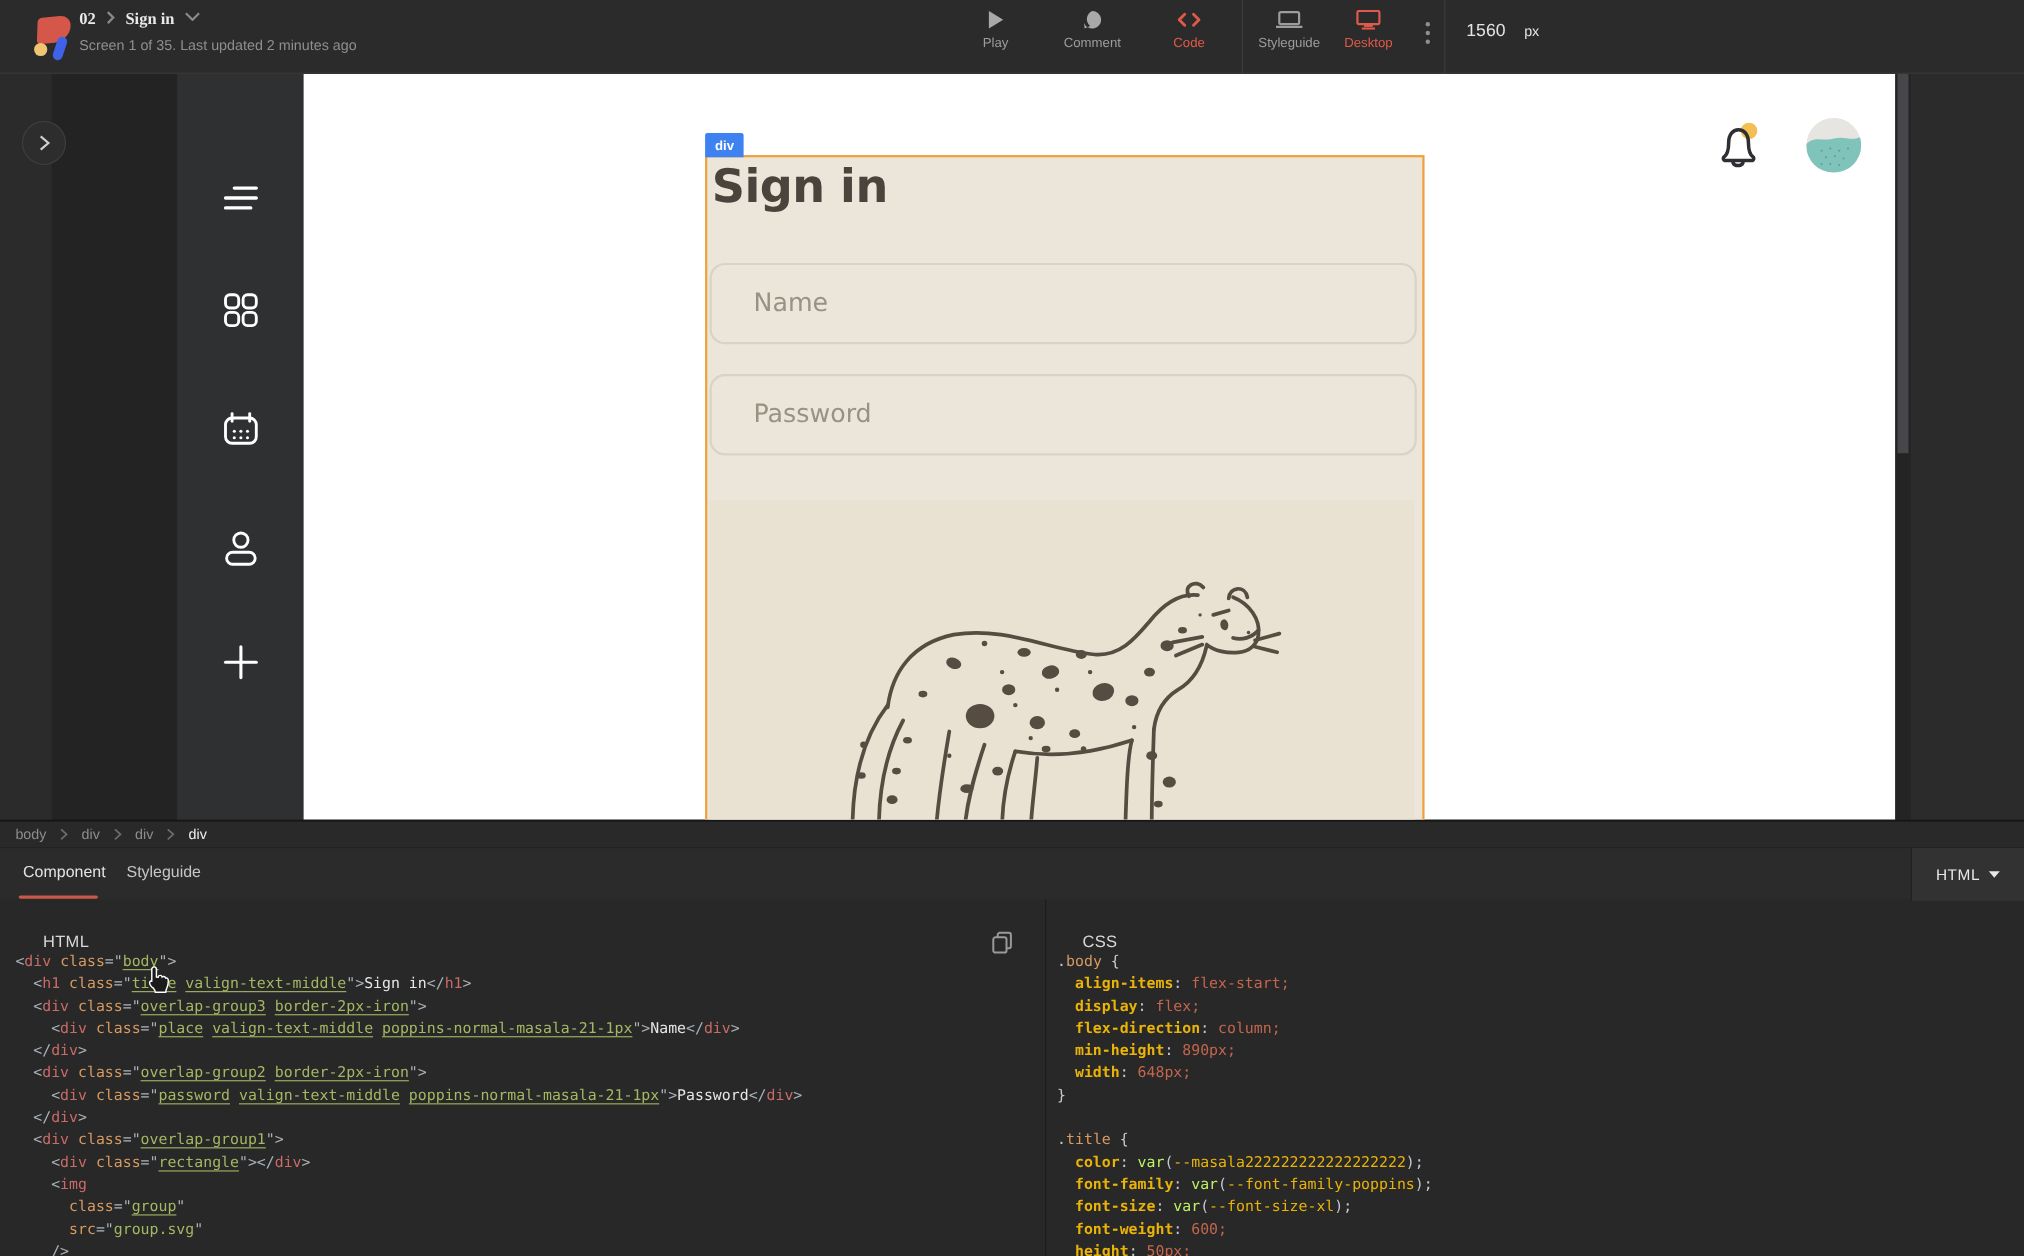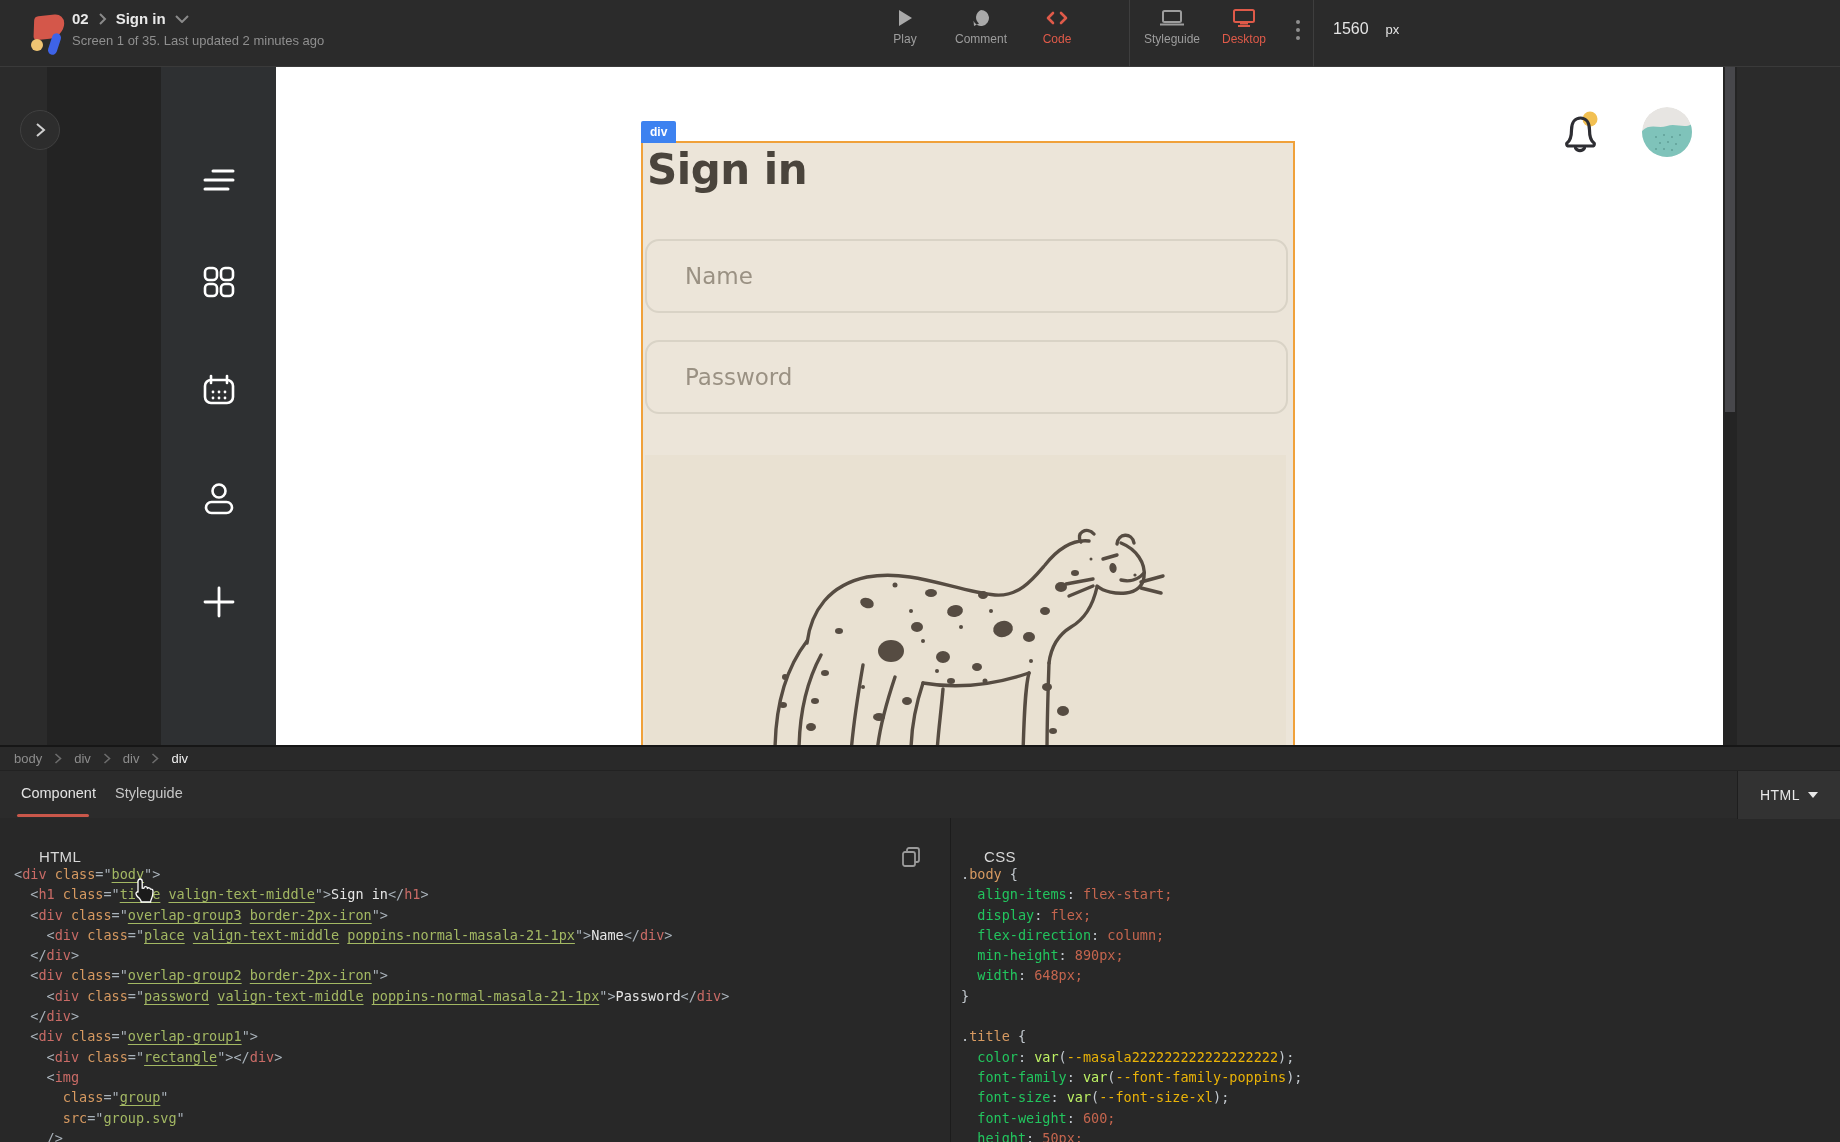--- a/index.html
+++ b/index.html
@@ -7,26 +7,26 @@
     font-family:"Liberation Sans", sans-serif; }
 
   
   .topbar { position:absolute; left:0; top:0; width:1840px; height:67px; background:#2b2b2b;
     border-bottom:1px solid #3a3a3a; z-index:40; }
   .logo { position:absolute; left:28px; top:13px; width:38px; height:42px; }
   .logo .red { position:absolute; left:6px; top:2px; width:30px; height:24px; background:#d4574a;
     border-radius:4px 10px 14px 4px; transform:skew(-8deg) rotate(-6deg); }
   .logo .yellow { position:absolute; left:3px; top:26px; width:12px; height:12px; border-radius:50%; background:#efc473; }
   .logo .blue { position:absolute; left:22px; top:20px; width:9px; height:22px; border-radius:5px; background:#3e63e8; transform:rotate(18deg); }
-  .bc-row { position:absolute; left:72px; top:10px; display:flex; align-items:center; gap:9px; }
+  .bc-row { position:absolute; left:72px; top:10px; display:flex; gap:9px;font-family:Liberation Serif, serif; }
   .bc-num { color:#e9e9e9; font-size:15px; font-weight:700; }
   .bc-title { color:#e9e9e9; font-size:15px; font-weight:700; }
   .bc-sub { position:absolute; left:72px; top:33px; color:#8f8f8f; font-size:13px; }
   .chev { stroke:#8a8a8a; stroke-width:2; fill:none; }
-  .tb-center { position:absolute; left:876px; top:9px; display:flex; gap:18px; }
+  .tb-center { position:absolute; left:876px; top:9px; display:flex; gap:30px; }
   .tb-item { display:flex; flex-direction:column; align-items:center; gap:5px; width:58px; cursor:pointer; }
   .tb-item .lbl { font-size:12px; color:#9d9d9d; }
   .tb-item.active .lbl { color:#df5a49; }
   .tb-divider { position:absolute; top:0; width:1px; height:67px; background:#3e3e3e; }
   .tb-right { position:absolute; left:1143px; top:9px; display:flex; gap:14px; align-items:flex-start; }
   .kebab { position:absolute; left:1291px; top:20px; width:14px; height:28px; display:flex; flex-direction:column; gap:4px; align-items:center; cursor:pointer; }
   .kebab i { width:4px; height:4px; border-radius:50%; background:#8f8f8f; }
   .size-box { position:absolute; left:1333px; top:20px; font-size:16px; color:#e4e4e4; }
   .size-box .unit { color:#e5e5e5; font-size:13px; margin-left:17px; }
 
@@ -83,21 +83,21 @@
   .code { position:absolute; top:46px; font-family:"DejaVu Sans Mono", monospace; font-size:13.5px;
     line-height:20.3px; white-space:pre; }
   .code-line { height:20.3px; }
   .tok-p    { color:#a9b2ba; }
   .tok-tag  { color:#c96b66; }
   .tok-attr { color:#d79a61; }
   .tok-str  { color:#a3b863; }
   .tok-strU { color:#a3b863; text-decoration:underline; text-underline-offset:3px; }
   .tok-txt  { color:#e6e6e6; }
   .tok-sel  { color:#d79a61; }
-  .tok-prop { color:#22c55e; }
+  .tok-prop { color:#eab308;font-weight:bold; }
   .tok-val  { color:#c4654e;margin-top:17px; }
   .tok-vr   { color:#bef264; }
   .tok-varg { color:#eab308; }
   .tok-pn   { color:#c3c9cf; }
 
   .cursor-glyph { position:absolute; left:132px; top:878px; z-index:60; pointer-events:none; }
 </style>
 </head>
 <body>
 

